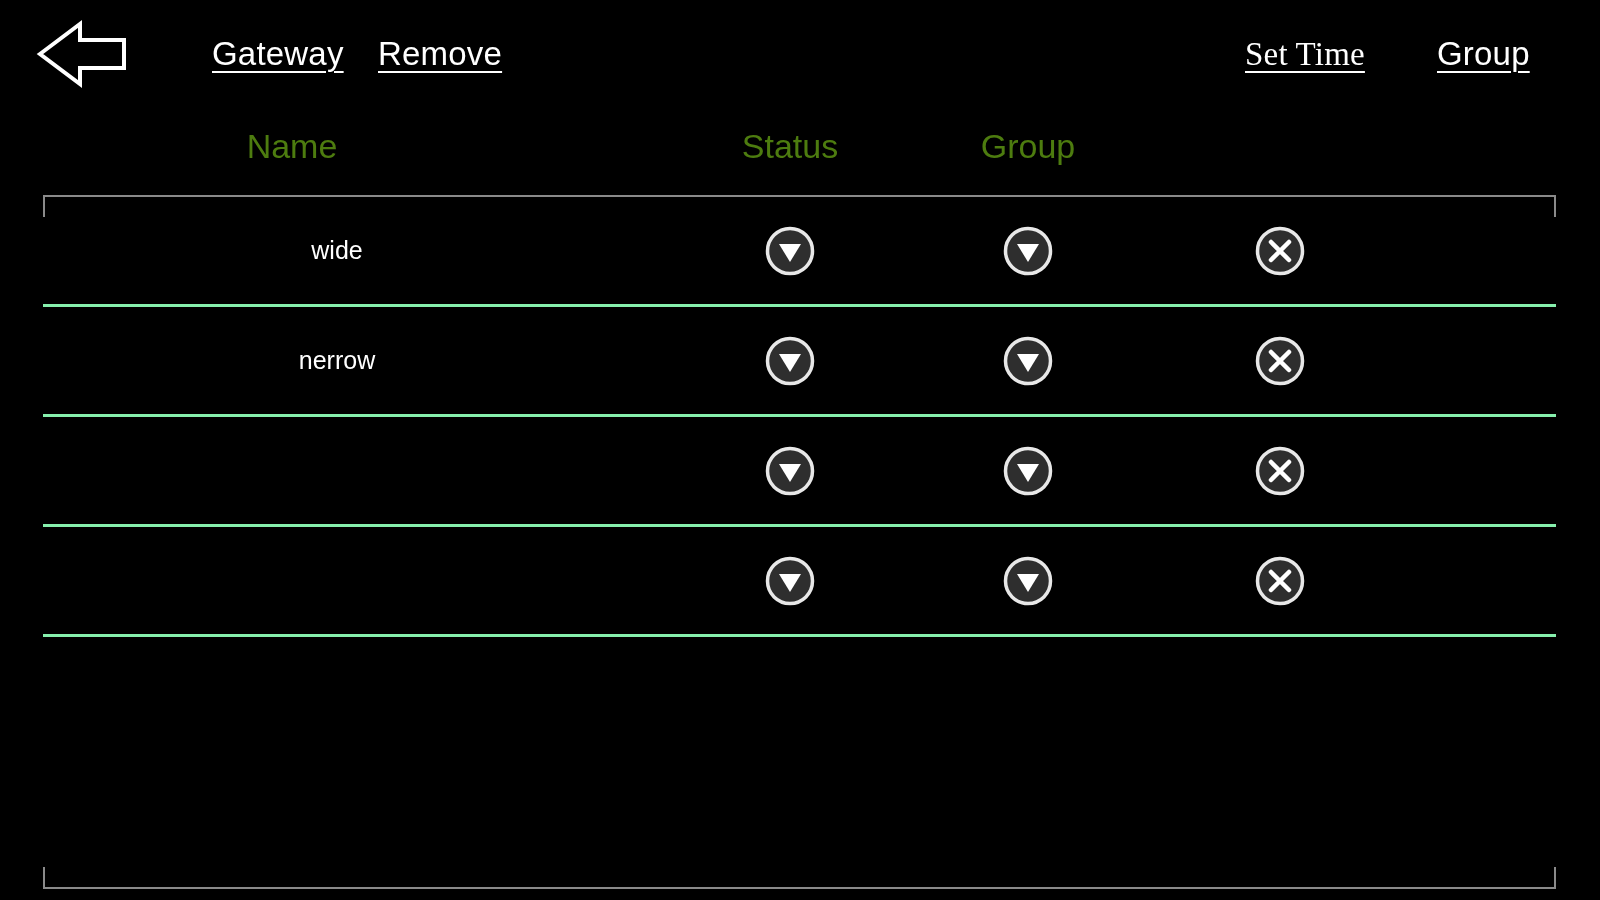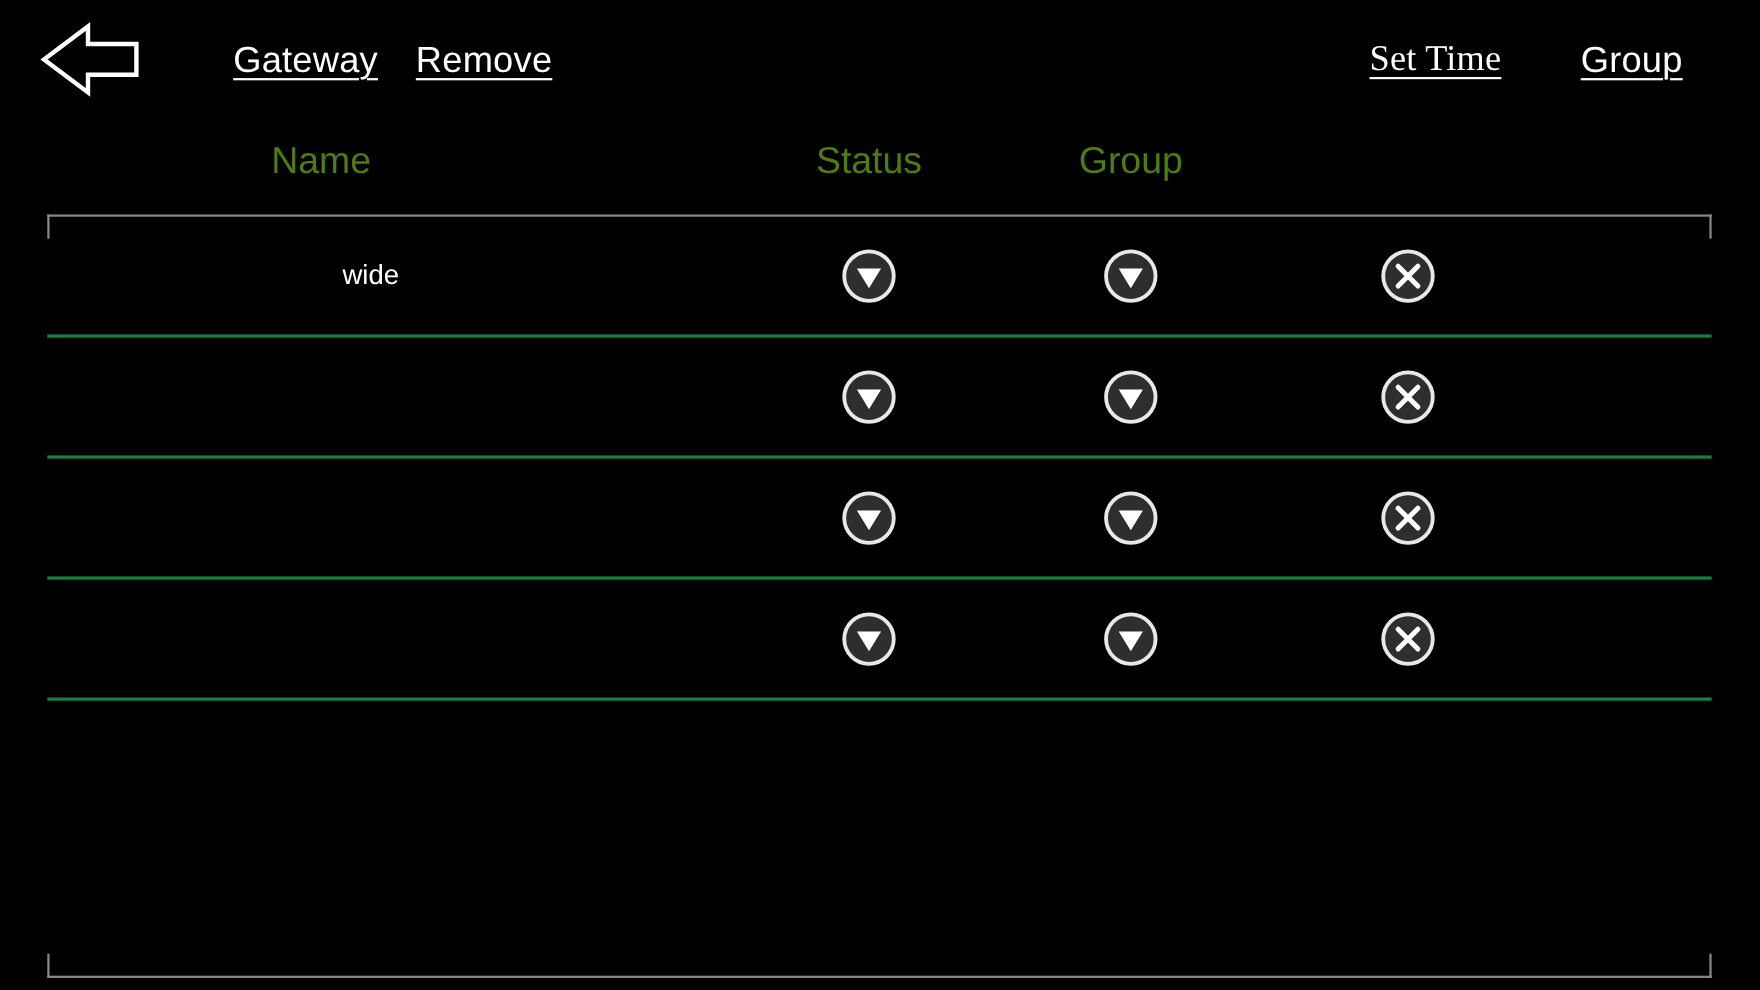--- a/index.html
+++ b/index.html
@@ -126,21 +126,21 @@
   .rows {
     position: absolute;
     left: 0;
     top: 2px;
     width: 1513px;
   }
   .row {
     position: relative;
     width: 1513px;
     height: 107px;
-    border-bottom: 3px solid #15803d;
+    border-bottom: 3px solid #86efac;
   }
   .row-name {
     position: absolute;
     left: 0;
     width: 588px;
     top: 0;
     height: 107px;
     line-height: 107px;
     text-align: center;
     font-size: 25px;
@@ -226,20 +226,21 @@
           <div class="cell-icon cell-remove">
             <span class="icon-btn">
               <svg viewBox="0 0 52 52" xmlns="http://www.w3.org/2000/svg">
                 <circle cx="26" cy="26" r="22.5" fill="#2e2e2e" stroke="#e8e8e8" stroke-width="3.5"></circle>
                 <path d="M17 17 L35 35 M35 17 L17 35" stroke="#ffffff" stroke-width="4.5" stroke-linecap="round"></path>
               </svg>
             </span>
           </div>
         </div>
         <div class="row">
+          <div class="row-name">nerrow</div>
           <div class="cell-icon cell-status">
             <span class="icon-btn">
               <svg viewBox="0 0 52 52" xmlns="http://www.w3.org/2000/svg">
                 <circle cx="26" cy="26" r="22.5" fill="#2e2e2e" stroke="#e8e8e8" stroke-width="3.5"></circle>
                 <polygon points="15,19 37,19 26,37" fill="#ffffff"></polygon>
               </svg>
             </span>
           </div>
           <div class="cell-icon cell-group">
             <span class="icon-btn">

